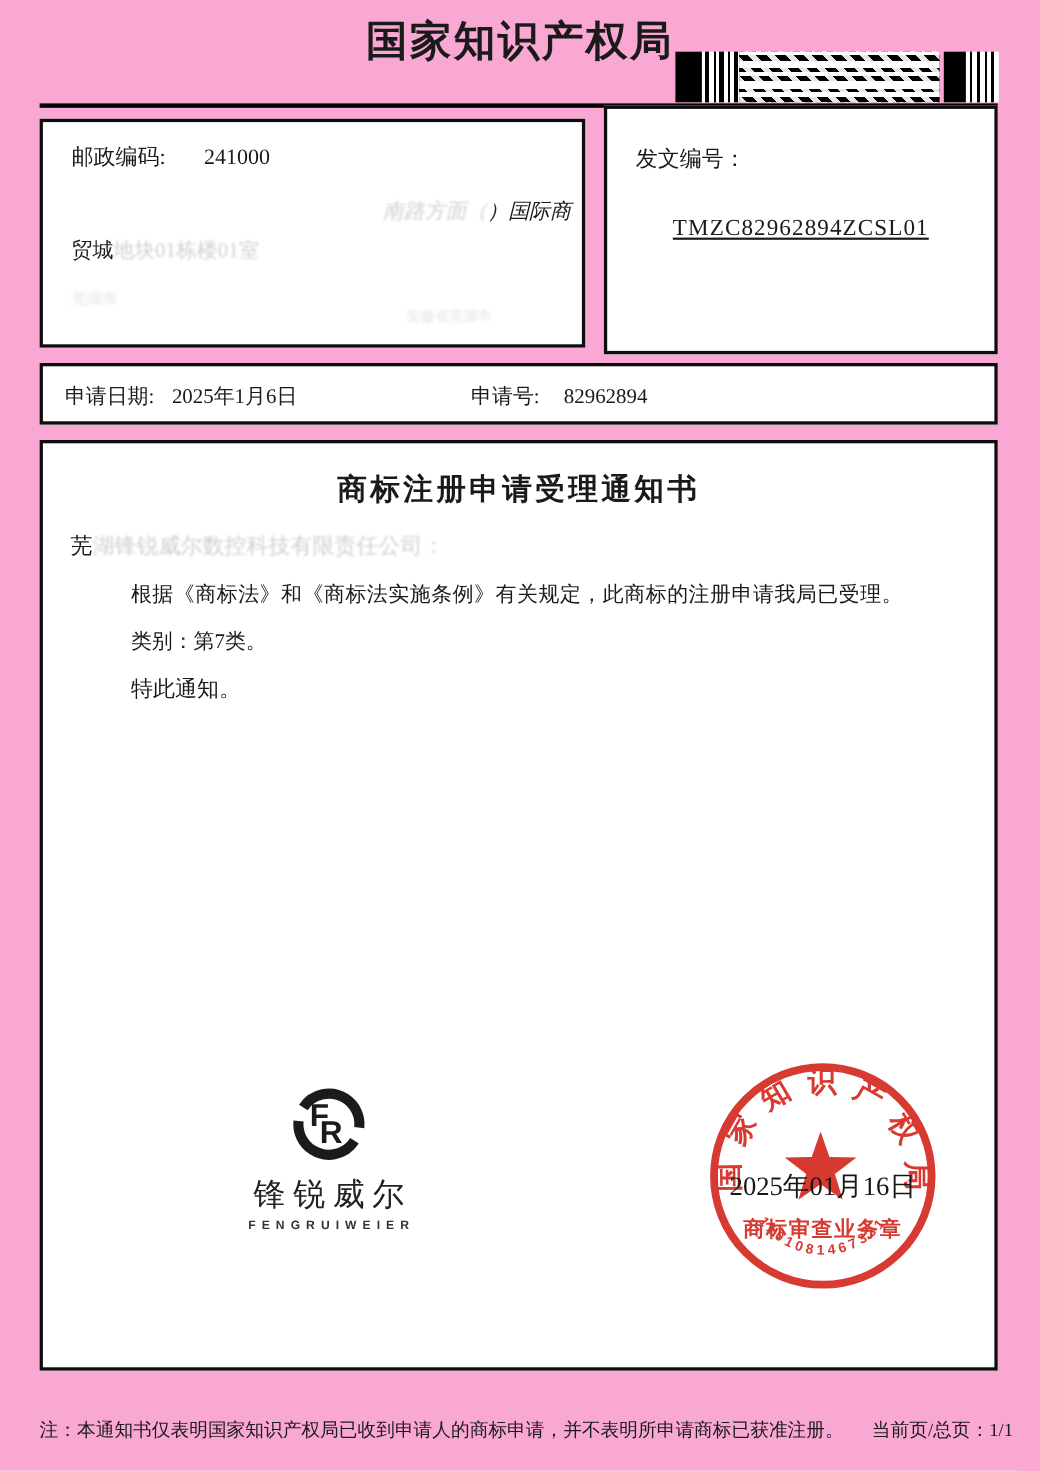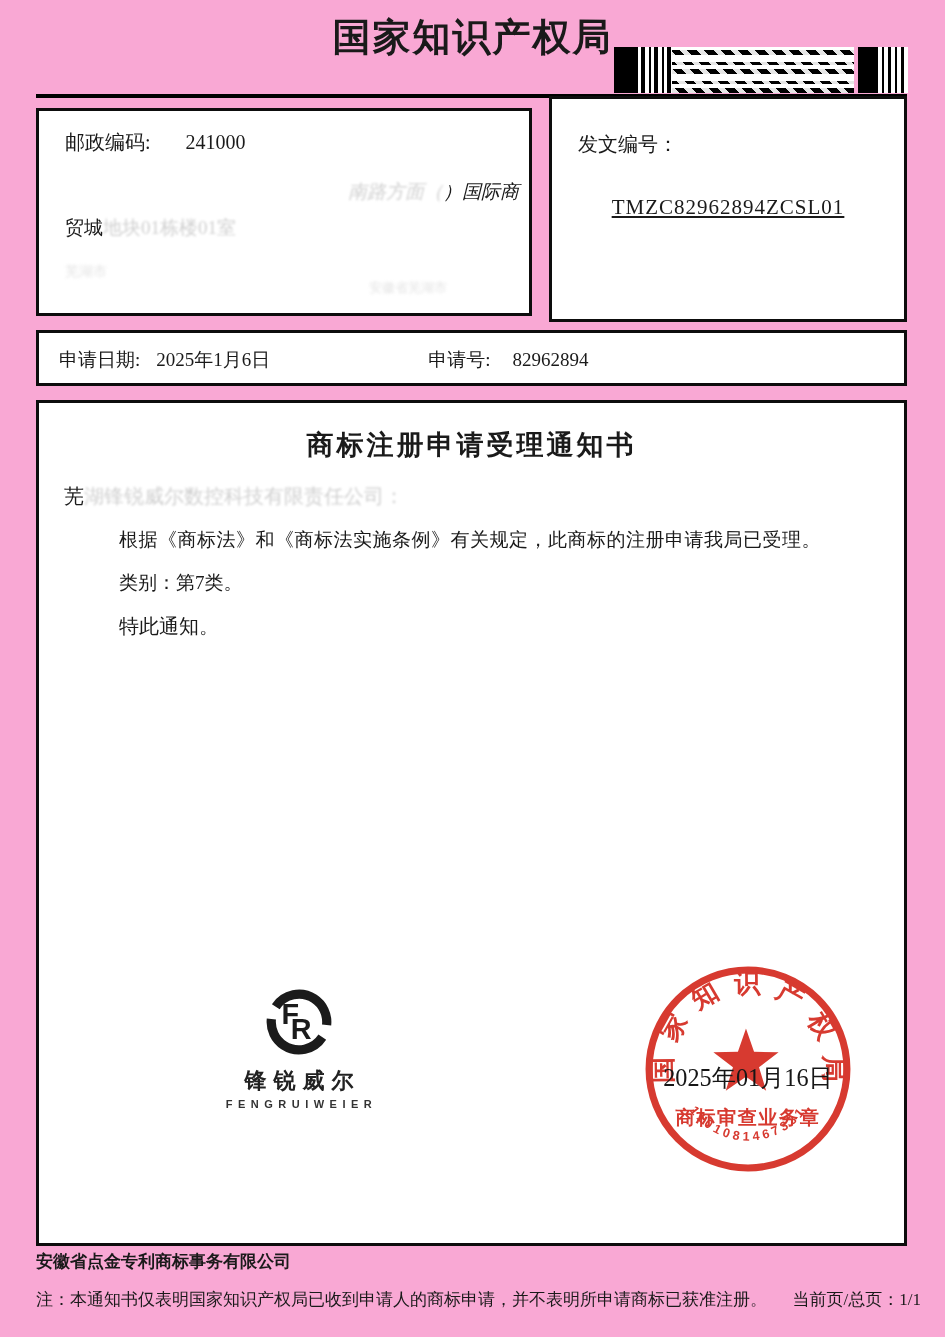--- a/index.html
+++ b/index.html
@@ -62,21 +62,21 @@
   .notice-box { left:36px; top:400px; width:871px; height:846px;padding-left:16px; }
   .notice-title { position:absolute; top:24px; left:0; width:100%; text-align:center; font-size:27px; font-weight:600; letter-spacing:3px; }
   .recipient { position:absolute; left:25px; top:80px; font-size:20px; white-space:nowrap; }
   .notice-body { position:absolute; left:80px; top:124px; font-size:19px; letter-spacing:.5px; }
   .notice-cat { position:absolute; left:80px; top:167px; font-size:19px; }
   .notice-close { position:absolute; left:80px; top:210px; font-size:20px; }
 
   .tm-logo { position:absolute; left:150px; top:583px; width:220px; text-align:center;
              font-family:"Liberation Sans","DejaVu Sans",sans-serif; }
   .tm-emblem { display:block; margin:0 auto; }
-  .tm-cn { margin-top:8px; font-size:22px; font-weight:700; letter-spacing:7px; color:#222; text-indent:7px; }
+  .tm-cn { margin-top:8px; font-size:29px; font-weight:400; letter-spacing:7px; color:#222; text-indent:7px; }
   .tm-en { margin-top:2px; font-size:11px; font-weight:700; letter-spacing:5.5px; color:#333; text-indent:5px; }
 
   .seal-wrap { position:absolute; left:603px; top:560px; width:212px; height:212px; }
 
   .agency { position:absolute; left:36px; top:1250px; font-size:17px; font-weight:600; }
   .footer-row { position:absolute; left:36px; top:1288px; width:885px; font-size:17px; }
   .footer-note { display:inline; }
   .footer-pages { position:absolute; right:0; top:0; }
 </style>
 </head>
@@ -156,21 +156,20 @@
           <text x="105" y="159" text-anchor="middle" font-size="19" font-weight="700" letter-spacing="1.5" fill="#d42a1f" font-family="Liberation Serif, DejaVu Serif, serif">商标审查业务章</text>
           <text font-size="12.5" font-weight="700" fill="#d42a1f" font-family="Liberation Sans, DejaVu Sans, sans-serif">
             <textPath href="#sealArcBottom" startOffset="4" textLength="132" lengthAdjust="spacing">1101081467331</textPath>
           </text>
         </g>
         <text x="105" y="122" text-anchor="middle" font-size="24" fill="#161616" font-family="Liberation Serif, DejaVu Serif, serif">2025年01月16日</text>
       </svg>
     </div>
   </div>
 
-  <div class="agency">安徽省点金专利商标事务有限公司</div>
 
   <div class="footer-row">
     <span class="footer-note">
       <span>注：</span><span>本通知书仅表明国家知识产权局已收到申请人的商标申请，并不表明所申请商标已获准注册。</span>
     </span>
     <span class="footer-pages">当前页/总页：1/1</span>
   </div>
 
 </div>
 

